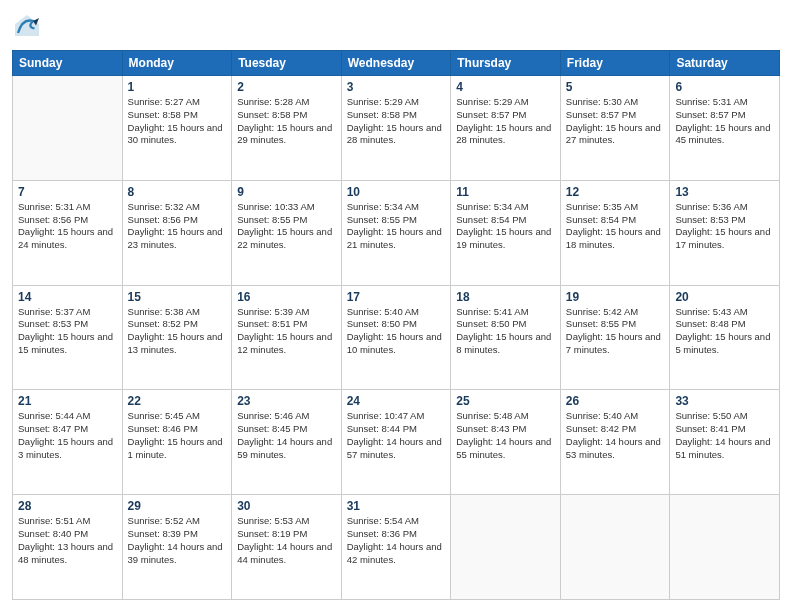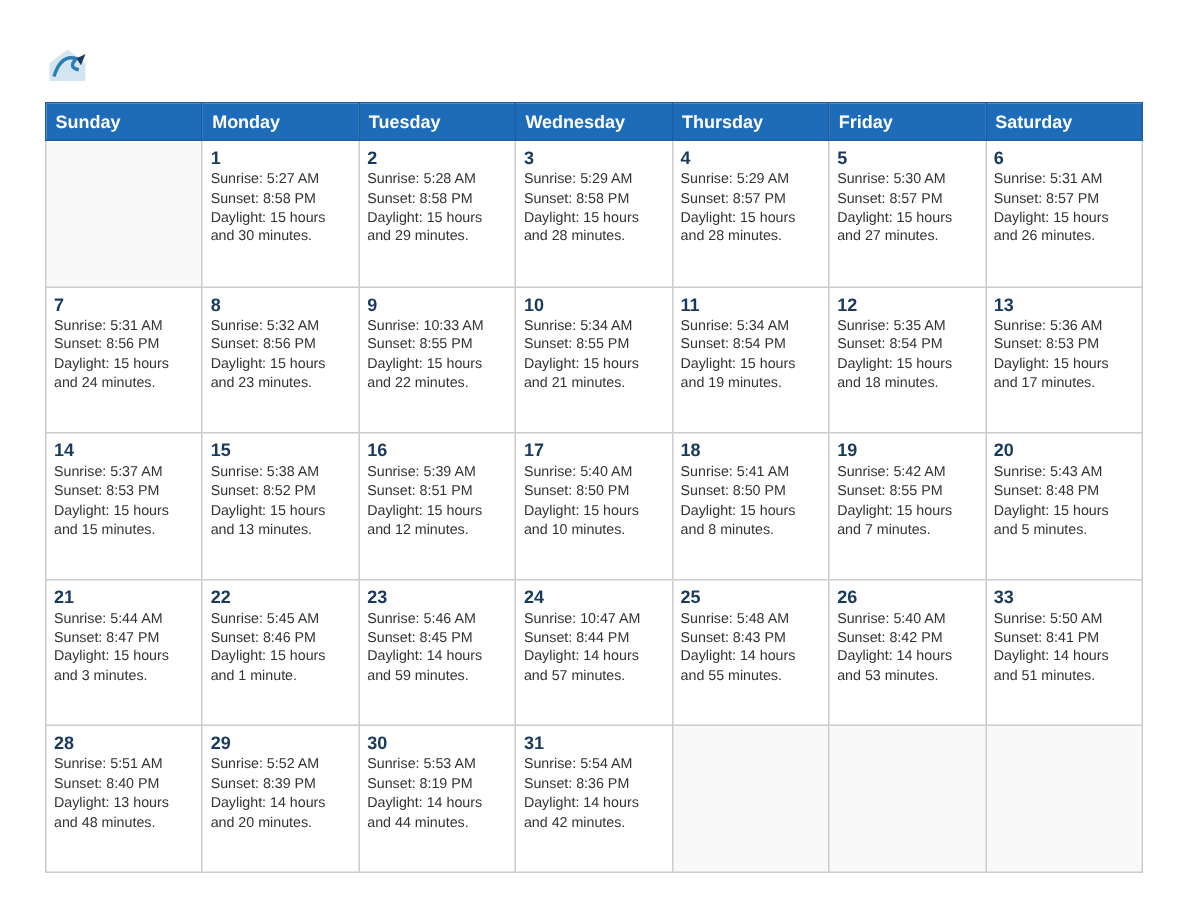--- a/index.html
+++ b/index.html
@@ -6,21 +6,21 @@
     body {
       font-family: Arial, sans-serif;
       background: #fff;
       width: 792px;
       height: 612px;
       overflow: hidden;
     }
     .page {
       width: 792px;
       height: 612px;
-      padding: 30px;
+      padding: 12px;
       display: flex;
       flex-direction: column;
     }
     .header {
       display: flex;
       justify-content: space-between;
       align-items: flex-start;
       margin-bottom: 8px;
     }
     .logo {
@@ -166,21 +166,21 @@
               <div>Sunrise: 5:30 AM</div>
               <div>Sunset: 8:57 PM</div>
               <div>Daylight: 15 hours and 27 minutes.</div>
             </div>
           </td>
           <td>
             <span class="day-number">6</span>
             <div class="cell-content">
               <div>Sunrise: 5:31 AM</div>
               <div>Sunset: 8:57 PM</div>
-              <div>Daylight: 15 hours and 26 minutes.</div>
+              <div>Daylight: 15 hours and 45 minutes.</div>
             </div>
           </td>
         </tr>
         <tr>
           <td>
             <span class="day-number">7</span>
             <div class="cell-content">
               <div>Sunrise: 5:31 AM</div>
               <div>Sunset: 8:56 PM</div>
               <div>Daylight: 15 hours and 24 minutes.</div>
@@ -358,21 +358,21 @@
               <div>Sunrise: 5:51 AM</div>
               <div>Sunset: 8:40 PM</div>
               <div>Daylight: 13 hours and 48 minutes.</div>
             </div>
           </td>
           <td>
             <span class="day-number">29</span>
             <div class="cell-content">
               <div>Sunrise: 5:52 AM</div>
               <div>Sunset: 8:39 PM</div>
-              <div>Daylight: 14 hours and 20 minutes.</div>
+              <div>Daylight: 14 hours and 39 minutes.</div>
             </div>
           </td>
           <td>
             <span class="day-number">30</span>
             <div class="cell-content">
               <div>Sunrise: 5:53 AM</div>
               <div>Sunset: 8:19 PM</div>
               <div>Daylight: 14 hours and 44 minutes.</div>
             </div>
           </td>

